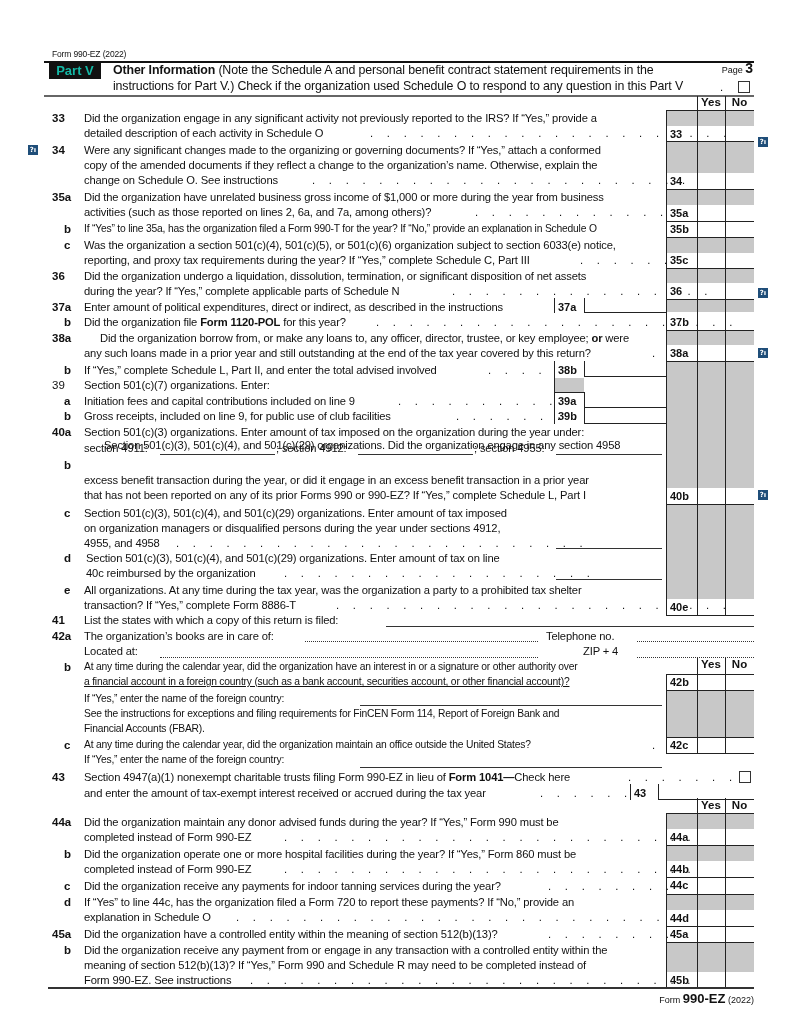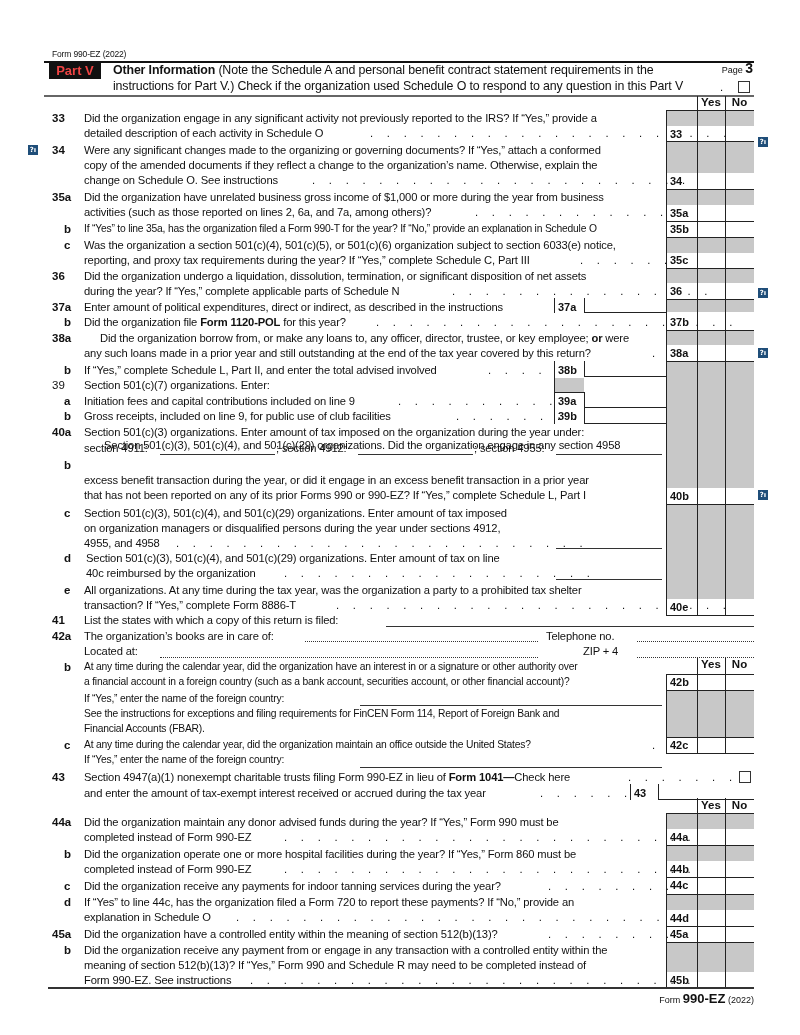--- a/index.html
+++ b/index.html
@@ -26,21 +26,21 @@
 </head>
 <body>
 
 <div class="t hdr-small" style="left:52px;top:47px;">Form 990-EZ (2022)</div>
 <div class="abs" style="right:47px;top:60px;font-size:9px;">
   <span>Page</span>
   <span class="b" style="font-size:14px;">3</span>
 </div>
 <div class="hline2" style="left:44px;width:710px;top:61px;border-top-width:2px;border-color:#111;"></div>
 
-<div class="abs" style="left:49px;top:63px;width:52px;height:16px;background:#111;color:#ef4444;font-weight:bold;font-size:13px;line-height:16px;text-align:center;">Part V</div>
+<div class="abs" style="left:49px;top:63px;width:52px;height:16px;background:#111;color:#14b8a6;font-weight:bold;font-size:13px;line-height:16px;text-align:center;">Part V</div>
 <div class="t" style="left:113px;top:63px;font-size:12.4px;"><span class="b">Other Information</span><span> (Note the Schedule A and personal benefit contract statement requirements in the</span></div>
 <div class="t" style="left:113px;top:79px;font-size:12.4px;">instructions for Part V.) Check if the organization used Schedule O to respond to any question in this Part V</div>
 <div class="t" style="left:720px;top:80px;">.</div>
 <div class="chk" style="left:738px;top:81px;"></div>
 <div class="hline" style="left:44px;width:710px;top:95px;border-color:#666;border-top-width:2px;"></div>
 
 <div class="vline" style="left:697px;top:96px;height:14px;"></div>
 <div class="vline" style="left:725px;top:96px;height:14px;"></div>
 <div class="yesno" style="left:697px;top:96px;width:28px;">Yes</div>
 <div class="yesno" style="left:725px;top:96px;width:29px;">No</div>
@@ -236,21 +236,21 @@
 <div class="dotline" style="left:305px;width:233px;top:641px;"></div>
 <div class="t" style="left:546px;top:629px;">Telephone no.</div>
 <div class="dotline" style="left:637px;width:117px;top:641px;"></div>
 <div class="t" style="left:84px;top:644px;">Located at:</div>
 <div class="dotline" style="left:160px;width:378px;top:657px;"></div>
 <div class="t" style="left:583px;top:644px;">ZIP + 4</div>
 <div class="dotline" style="left:637px;width:117px;top:657px;"></div>
 
 <div class="num" style="left:64px;top:660px;">b</div>
 <div class="t small" style="left:84px;top:660px;">At any time during the calendar year, did the organization have an interest in or a signature or other authority  over</div>
-<div class="t small" style="left:84px;top:675px;">a financial account in a foreign country (such as a bank account, securities account, or other financial  account)?</div>
+<div class="t small" style="left:84px;top:675px;text-decoration:underline;">a financial account in a foreign country (such as a bank account, securities account, or other financial  account)?</div>
 <div class="t small" style="left:84px;top:692px;">If “Yes,” enter the name of the foreign country:</div>
 <div class="uline" style="left:360px;width:302px;top:705px;"></div>
 <div class="t small" style="left:84px;top:707px;">See the instructions for exceptions and filing requirements for FinCEN Form 114, Report of Foreign Bank and</div>
 <div class="t small" style="left:84px;top:722px;">Financial Accounts (FBAR).</div>
 
 <div class="num" style="left:64px;top:738px;">c</div>
 <div class="t small" style="left:84px;top:738px;">At any time during the calendar year, did the organization maintain an office outside the United States?</div>
 <div class="t" style="left:652px;top:738px;">.</div>
 <div class="t small" style="left:84px;top:753px;">If “Yes,” enter the name of the foreign country:</div>
 <div class="uline" style="left:360px;width:302px;top:767px;"></div>

